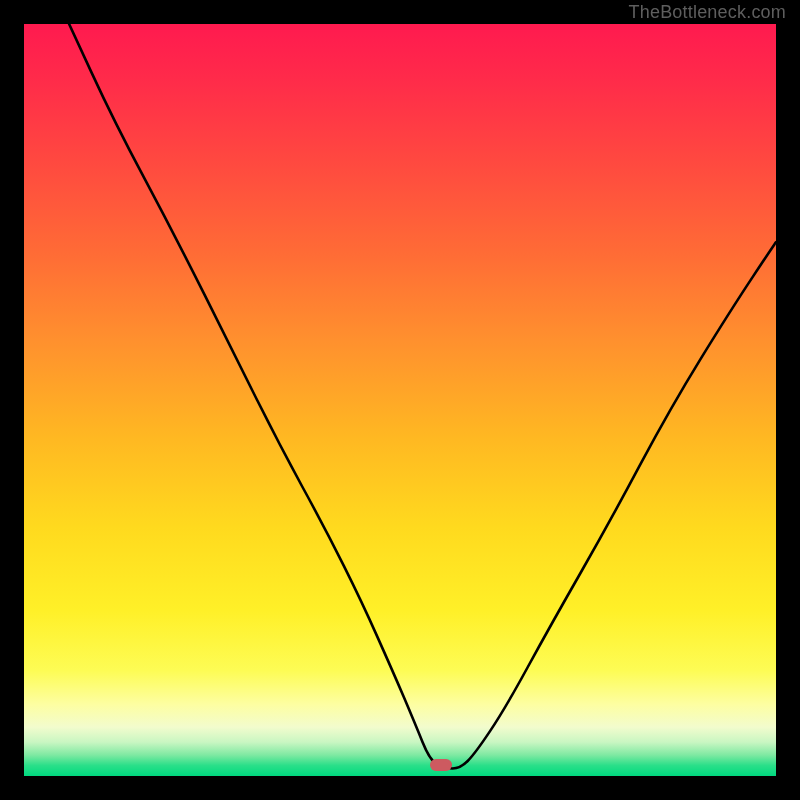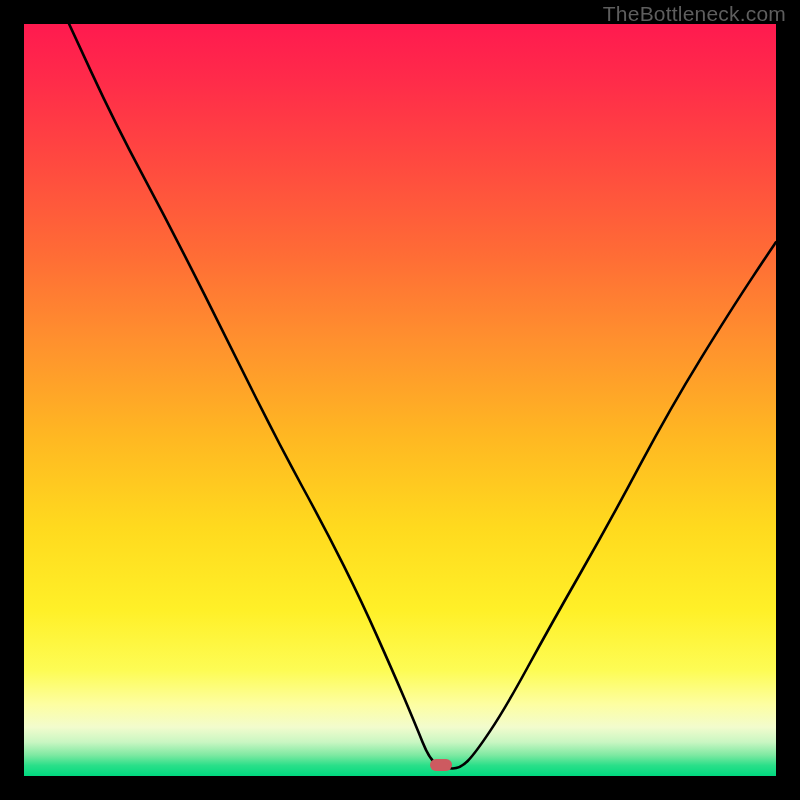--- a/index.html
+++ b/index.html
@@ -15,21 +15,21 @@
     position: relative;
     width: 800px;
     height: 800px;
     background: #000;
   }
   .watermark {
     position: absolute;
     top: 2px;
     right: 14px;
     color: #5e5e5e;
-    font-size: 21px;
+    font-size: 18px;
     font-weight: 500;
     letter-spacing: 0.2px;
     z-index: 10;
   }
   .plot-area {
     position: absolute;
     left: 24px;
     top: 24px;
     width: 752px;
     height: 752px;

